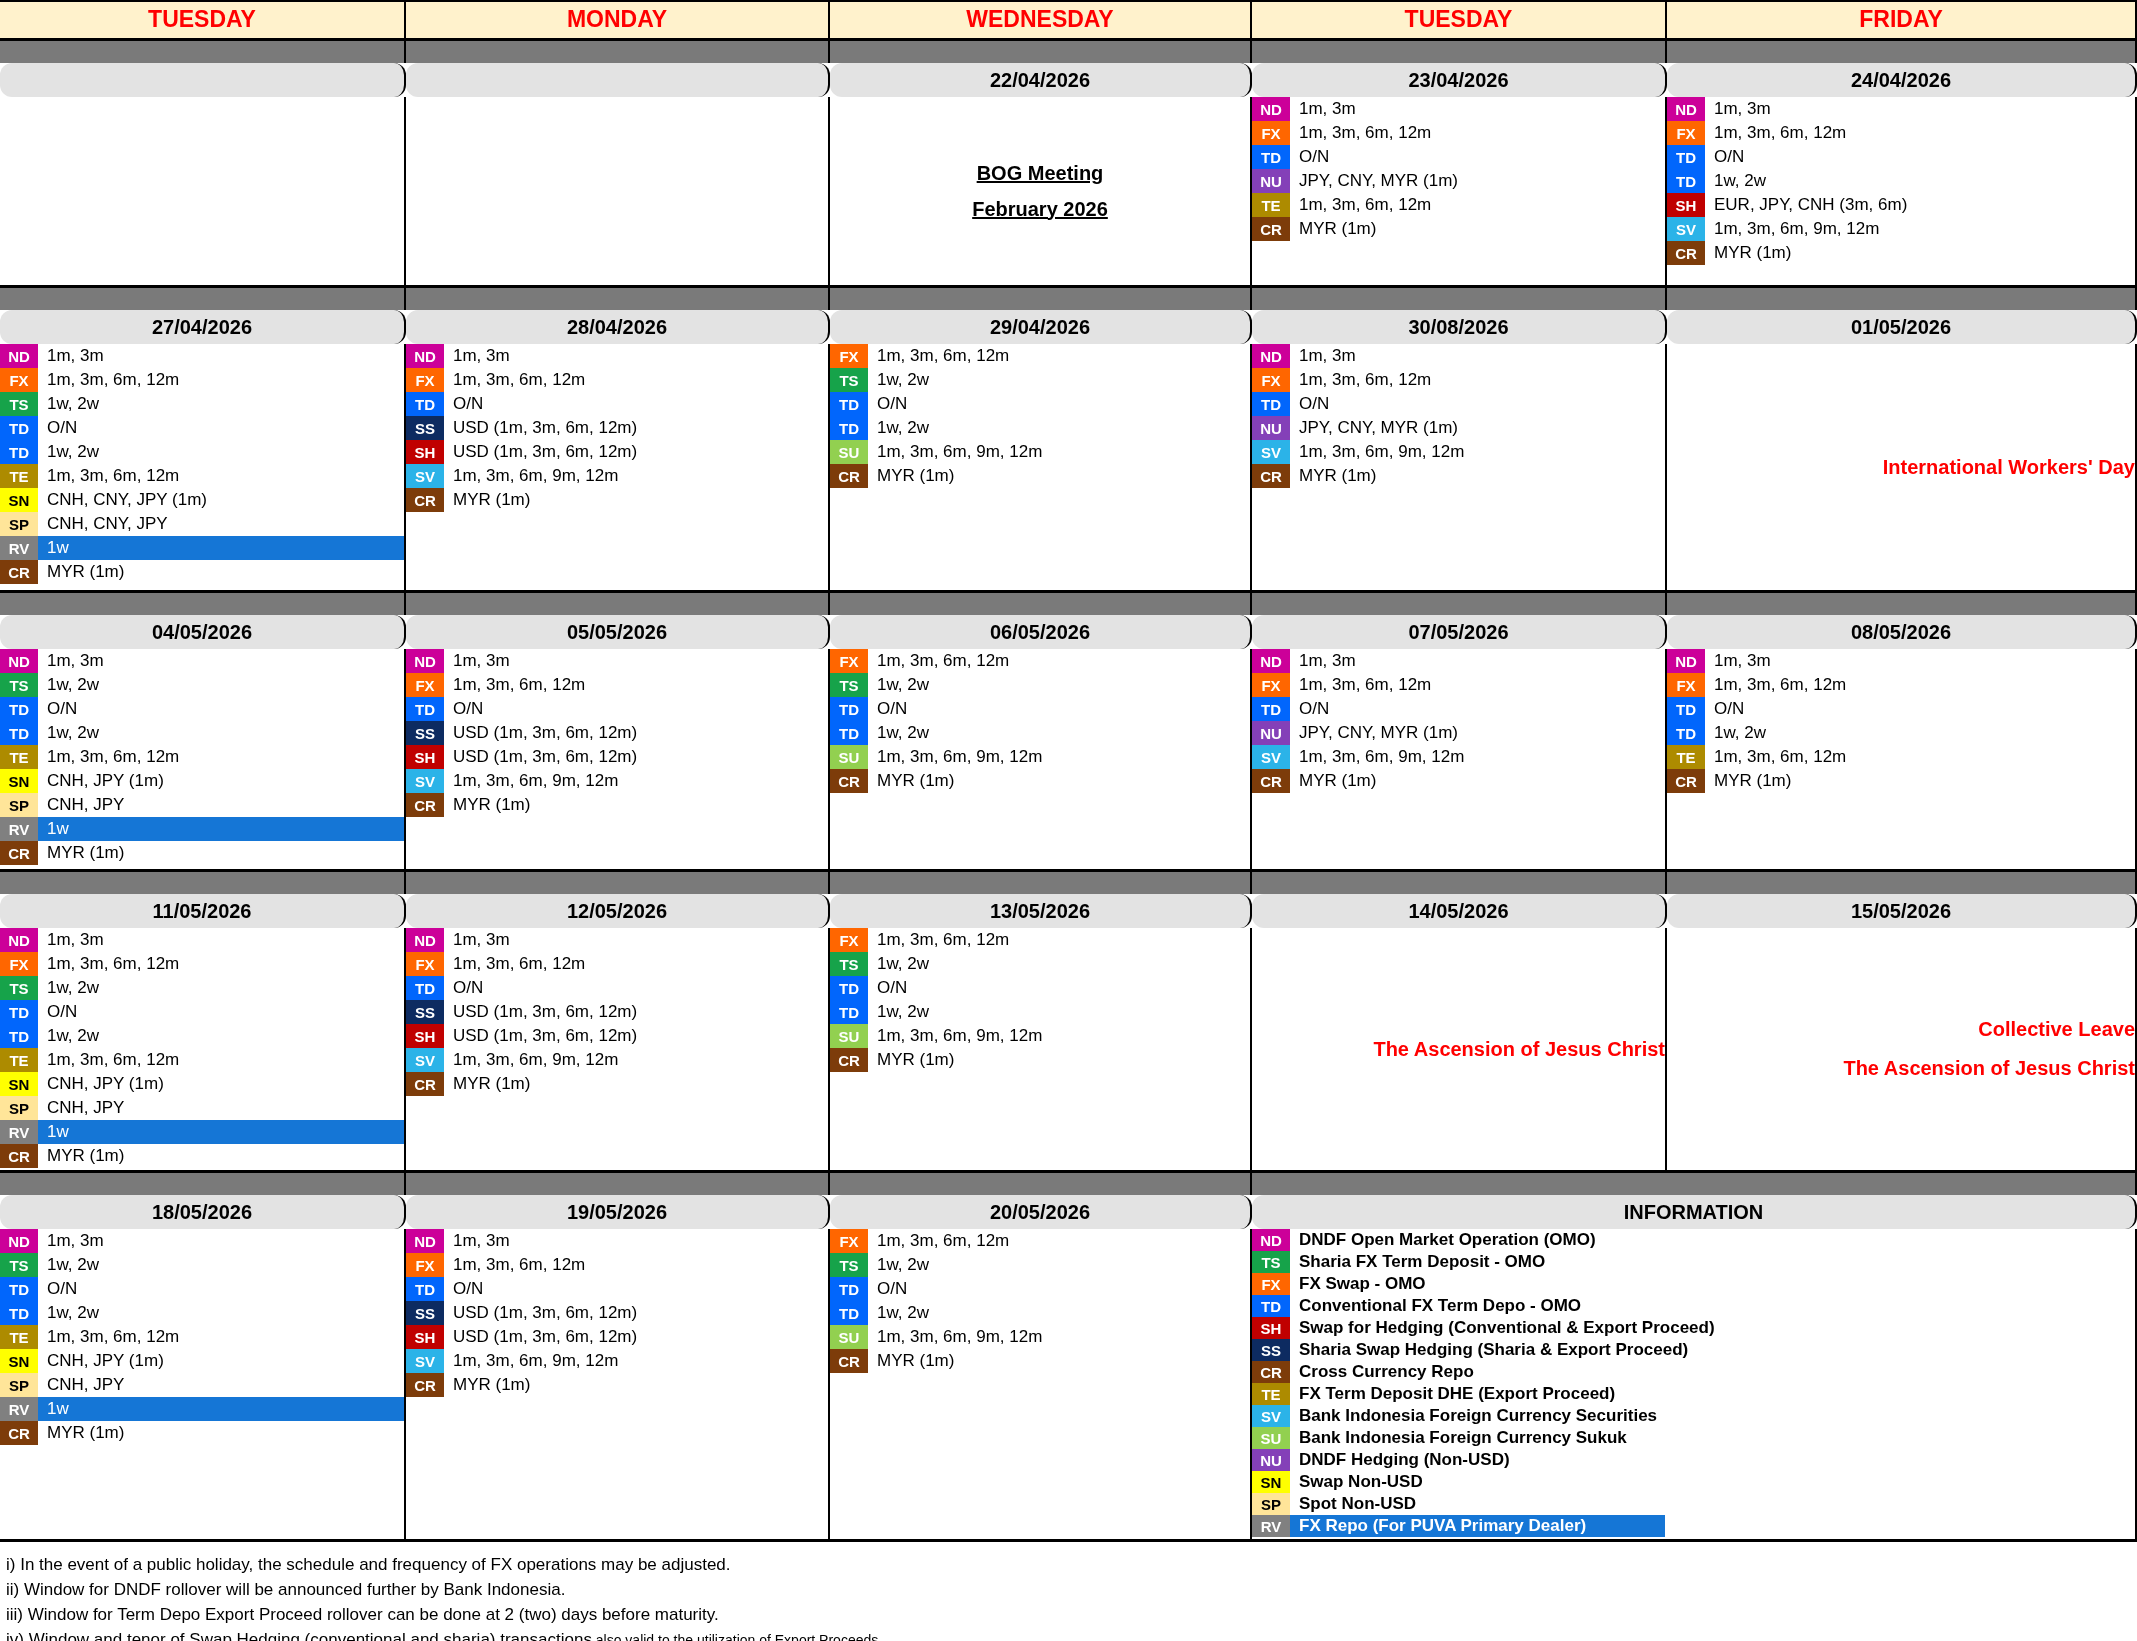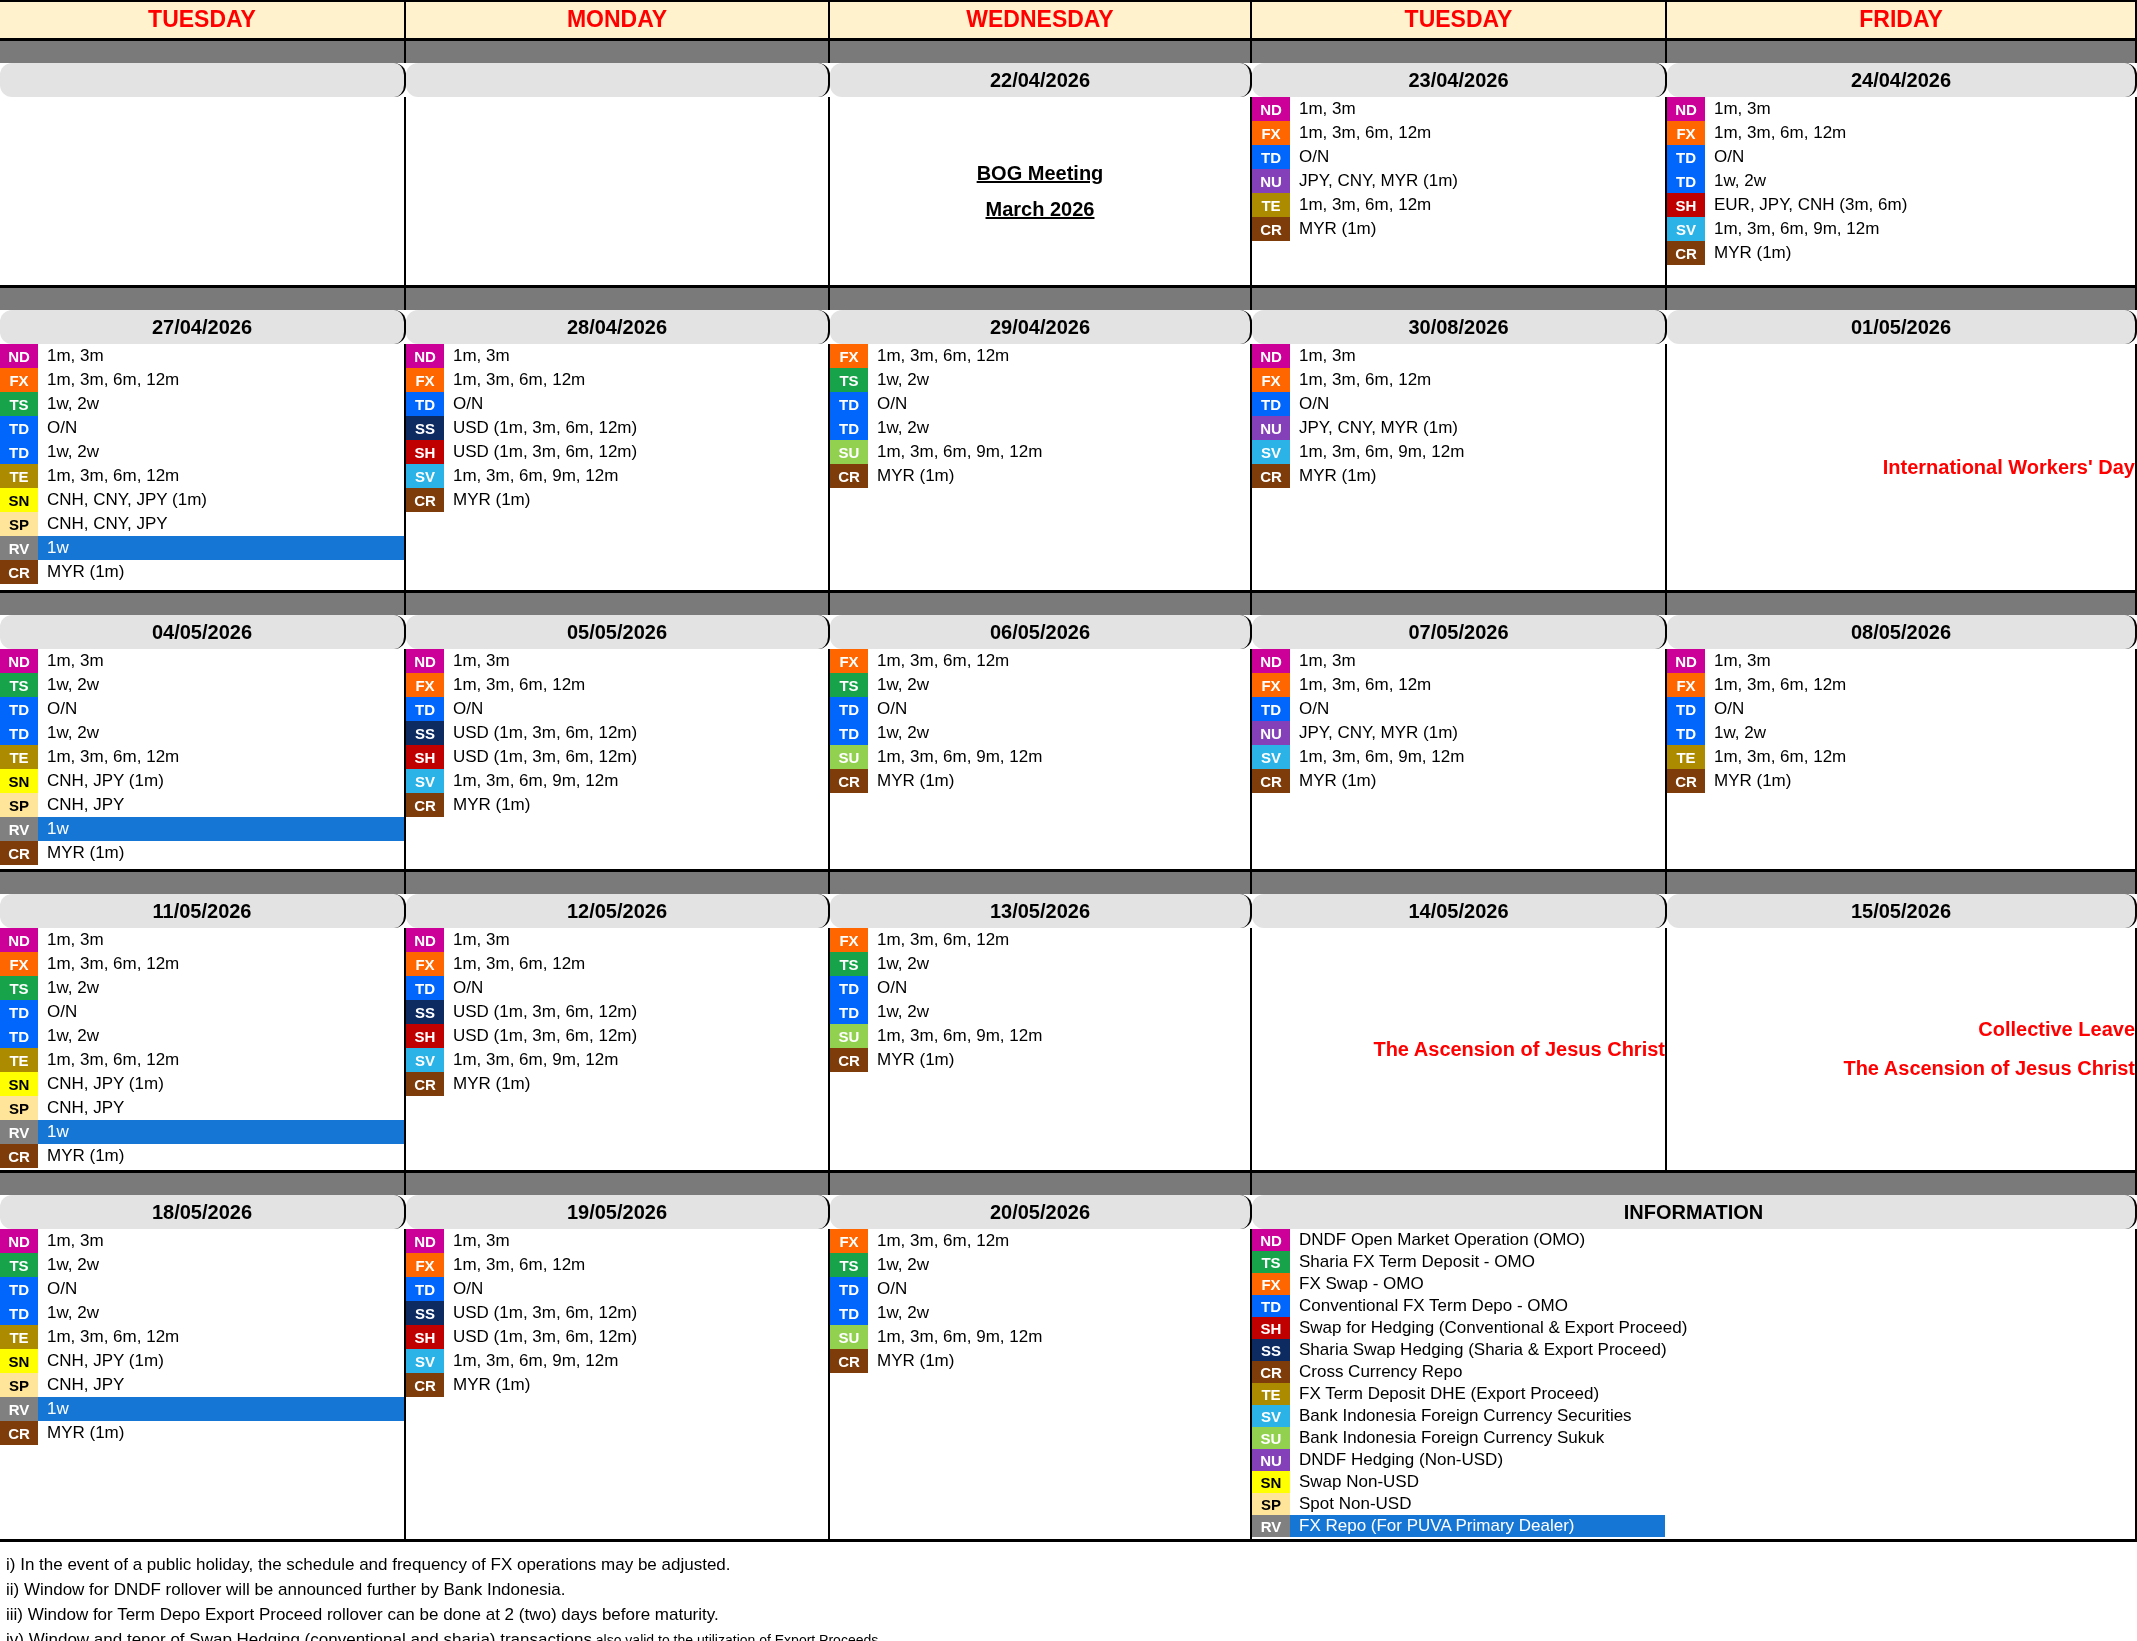--- a/index.html
+++ b/index.html
@@ -17,21 +17,21 @@
   .badge{width:38px;flex:none;display:flex;align-items:center;justify-content:center;
          font-weight:bold;font-size:15px;line-height:1;}
   .etext{font-size:17px;padding-left:9px;display:flex;align-items:center;white-space:nowrap;}
   .entry.hl .etext{color:#fff;}
   .holiday{height:100%;display:flex;flex-direction:column;align-items:flex-end;justify-content:center;
            color:#FF0000;font-weight:bold;font-size:20px;gap:16px;text-align:center;}
   .bognote{height:100%;display:flex;flex-direction:column;align-items:center;justify-content:center;
            color:#000;font-weight:bold;font-size:20px;gap:13px;text-align:center;}
   .bognote div{text-decoration:underline;}
   .legend .entry{height:22px;width:413px;}
-  .legend .etext{font-weight:normal;white-space:nowrap;}
+  .legend .etext{font-weight:bold;white-space:nowrap;}
   .table-bottom{border-top:3px solid #000;width:2137px;height:0;}
   .footnotes{padding:10px 0 0 6px;font-size:17px;line-height:25px;}
   .footnote .tail{font-size:14px;}
 </style>
 </head>
 <body>
 
 <div>
   <div class="grid" id="dayHeader">
       <div class="hdr-cell">TUESDAY</div>
@@ -54,21 +54,21 @@
         <div class="dcell">22/04/2026</div>
         <div class="dcell">23/04/2026</div>
         <div class="dcell">24/04/2026</div>
       </div>
       <div class="grid content-row">
         <div class="ccell" style="min-height: 188px;"></div>
         <div class="ccell" style="min-height: 188px;"></div>
         <div class="ccell" style="min-height: 188px;">
           <div class="bognote" style="height: 188px;">
             <div>BOG Meeting</div>
-            <div>March 2026</div>
+            <div>February 2026</div>
           </div>
         </div>
         <div class="ccell" style="min-height: 188px;">
           <div class="entry">
             <div class="badge" style="background: rgb(204, 0, 153); color: rgb(255, 255, 255);">ND</div>
             <div class="etext">1m, 3m</div>
           </div>
           <div class="entry">
             <div class="badge" style="background: rgb(255, 102, 0); color: rgb(255, 255, 255);">FX</div>
             <div class="etext">1m, 3m, 6m, 12m</div>

